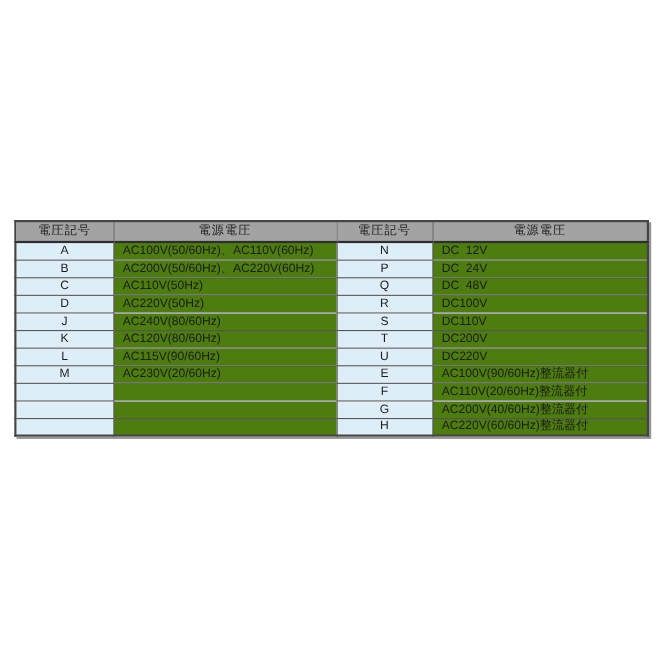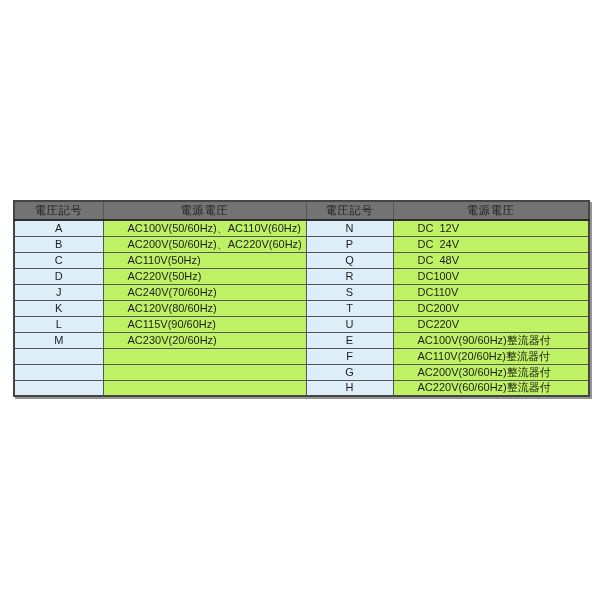--- a/index.html
+++ b/index.html
@@ -36,35 +36,35 @@
   table.voltage-table td {
     border: 1px solid #555555;
     padding: 0;
     vertical-align: middle;
     line-height: 1;
     overflow: hidden;
     white-space: pre;
   }
   table.voltage-table tr.header-row th {
     height: 17px;
-    background: #737373;
+    background: #a3a3a3;
     font-weight: normal;
     text-align: center;
     border-bottom: 2px solid #2e2e2e;
     letter-spacing: 1px;
   }
   table.voltage-table tr.data-row { height: 16px; }
   table.voltage-table td.code-cell {
     background: #ddeef9;
     text-align: center;
   }
   table.voltage-table td.volt-cell {
-    background: #bef264;
+    background: #4d7c0f;
     text-align: left;
-    padding-left: 24px;
+    padding-left: 8px;
   }
 </style>
 </head>
 <body>
 
 <div class="page">
   <table class="voltage-table">
     <colgroup>
       <col class="c-code-l">
         <col class="c-volt-l">
@@ -98,21 +98,21 @@
         <td class="volt-cell">DC  48V</td>
       </tr>
       <tr class="data-row">
         <td class="code-cell">D</td>
         <td class="volt-cell">AC220V(50Hz)</td>
         <td class="code-cell">R</td>
         <td class="volt-cell">DC100V</td>
       </tr>
       <tr class="data-row">
         <td class="code-cell">J</td>
-        <td class="volt-cell">AC240V(70/60Hz)</td>
+        <td class="volt-cell">AC240V(80/60Hz)</td>
         <td class="code-cell">S</td>
         <td class="volt-cell">DC110V</td>
       </tr>
       <tr class="data-row">
         <td class="code-cell">K</td>
         <td class="volt-cell">AC120V(80/60Hz)</td>
         <td class="code-cell">T</td>
         <td class="volt-cell">DC200V</td>
       </tr>
       <tr class="data-row">
@@ -130,21 +130,21 @@
       <tr class="data-row">
         <td class="code-cell"></td>
         <td class="volt-cell"></td>
         <td class="code-cell">F</td>
         <td class="volt-cell">AC110V(20/60Hz)整流器付</td>
       </tr>
       <tr class="data-row">
         <td class="code-cell"></td>
         <td class="volt-cell"></td>
         <td class="code-cell">G</td>
-        <td class="volt-cell">AC200V(30/60Hz)整流器付</td>
+        <td class="volt-cell">AC200V(40/60Hz)整流器付</td>
       </tr>
       <tr class="data-row">
         <td class="code-cell"></td>
         <td class="volt-cell"></td>
         <td class="code-cell">H</td>
         <td class="volt-cell">AC220V(60/60Hz)整流器付</td>
       </tr>
     </tbody>
   </table>
 </div>

